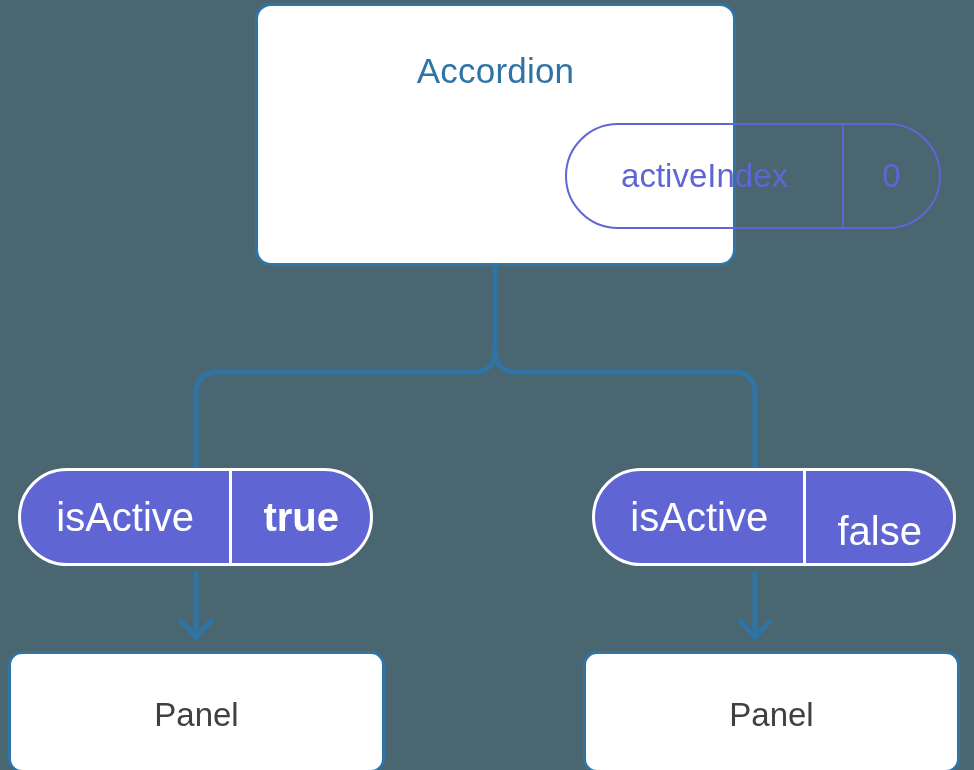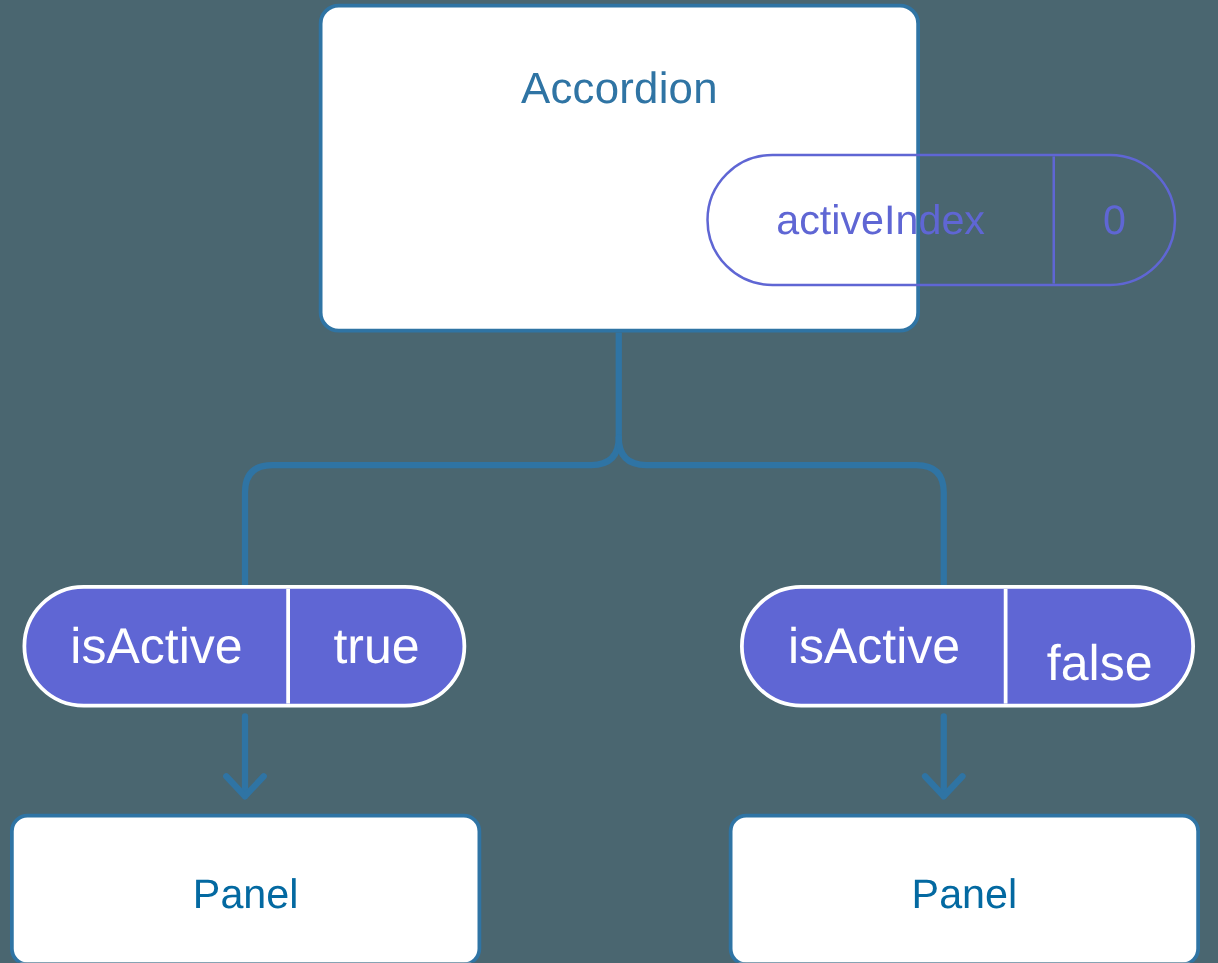--- a/index.html
+++ b/index.html
@@ -106,21 +106,21 @@
   #state-pill .cell-key   { width: 280px; }
   #state-pill .cell-value { width: 96px; }
 
   #prop-pill-left {
     left: 18px;
     top: 468px;
     width: 355px;
     height: 98px;
   }
   #prop-pill-left .cell-key   { width: 215px; }
-  #prop-pill-left .cell-value { width: 140px; }
+  #prop-pill-left .cell-value { width: 140px; font-weight: bold; }
 
   #prop-pill-right {
     left: 592px;
     top: 468px;
     width: 364px;
     height: 98px;
   }
   #prop-pill-right .cell-key   { width: 215px; }
   #prop-pill-right .cell-value { width: 149px; margin-top: 28px; }
 
@@ -129,21 +129,21 @@
     position: absolute;
     background: #ffffff;
     border: 3px solid #2f74a4;
     border-radius: 14px;
     box-sizing: border-box;
     display: flex;
     align-items: center;
     justify-content: center;
   }
   .panel-card .panel-label {
-    color: #0369a1;
+    color: #404040;
     font-size: 33px;
     margin-top: 6px;
   }
   #panel-left {
     left: 8px;
     top: 651px;
     width: 377px;
     height: 122px;
   }
   #panel-right {

